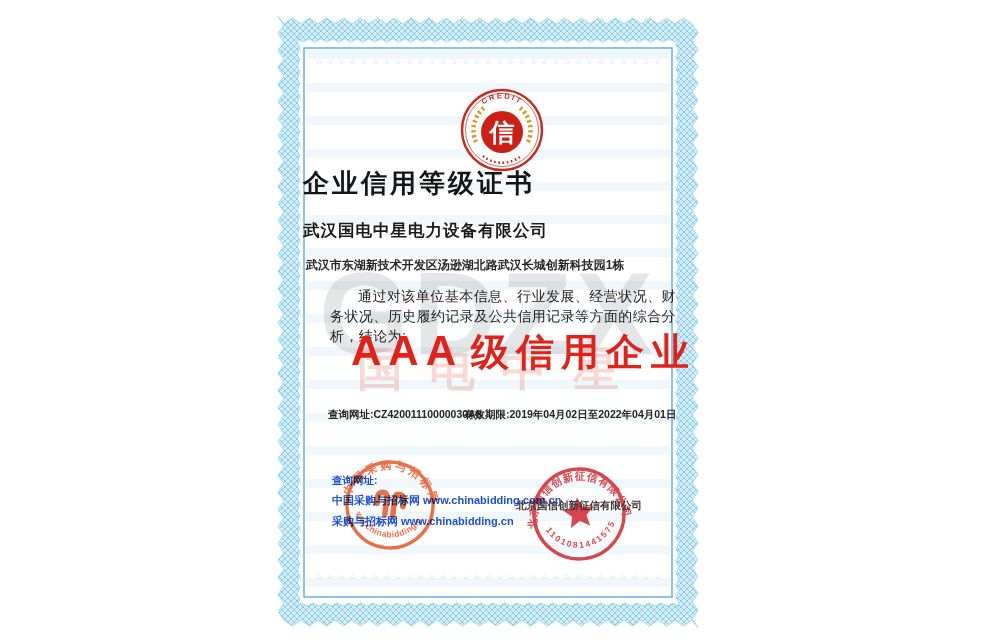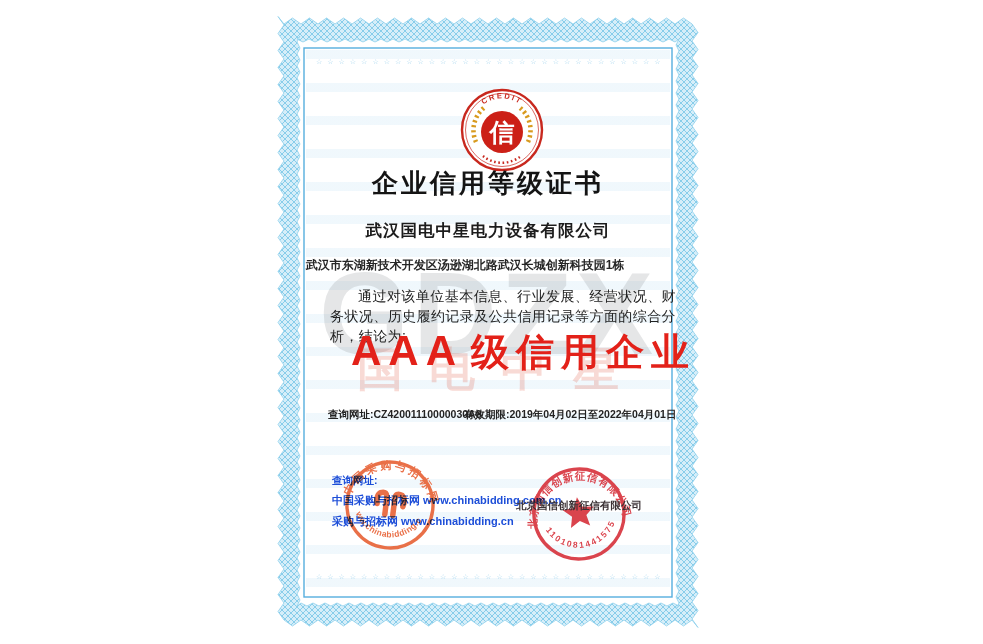--- a/index.html
+++ b/index.html
@@ -16,23 +16,23 @@
       font-size:7px;letter-spacing:5px;white-space:nowrap;overflow:hidden;}
   .star-row.top{top:42px;}
   .star-row.bottom{top:557px;}
   .wm{position:absolute;left:20px;width:384px;text-align:center;pointer-events:none;z-index:1;
       font-weight:bold;white-space:nowrap;}
   .wm-latin{top:240px;font-size:116px;line-height:1;color:rgba(145,150,155,0.24);letter-spacing:4px;}
   .wm-cjk{top:330px;font-size:46px;line-height:1;color:rgba(222,85,62,0.22);
       letter-spacing:26px;padding-left:26px;box-sizing:border-box;}
   .content{position:absolute;inset:0;z-index:2;}
   .emblem{position:absolute;left:178px;top:66px;width:96px;height:96px;}
-  .title{position:absolute;left:27px;top:150px;width:370px;text-align:center;
+  .title{position:absolute;left:27px;top:150px;width:370px;
       font-size:26px;font-weight:900;color:#141414;letter-spacing:3px;}
-  .company{position:absolute;left:27px;top:204px;width:370px;text-align:center;
+  .company{position:absolute;left:27px;top:204px;width:370px;
       font-size:16.5px;font-weight:800;color:#1c1c1c;letter-spacing:1px;}
   .address{position:absolute;left:27px;top:241px;width:324px;text-align:center;
       font-size:12px;font-weight:600;color:#262626;}
   .para{position:absolute;left:54px;top:270px;width:346px;font-size:14px;line-height:20px;
       font-weight:400;color:#222;text-align:justify;text-indent:2em;letter-spacing:0.4px;}
   .rating{position:absolute;left:27px;top:311px;width:370px;text-align:center;white-space:nowrap;}
   .rating .grade{font-size:42px;font-weight:900;color:#e32119;letter-spacing:7px;
       font-family:"Liberation Sans",sans-serif;margin-left:48px;}
   .rating .suffix{font-size:38px;font-weight:900;color:#e32119;letter-spacing:7px;margin-left:8px;
       font-family:"Liberation Serif",serif;}

